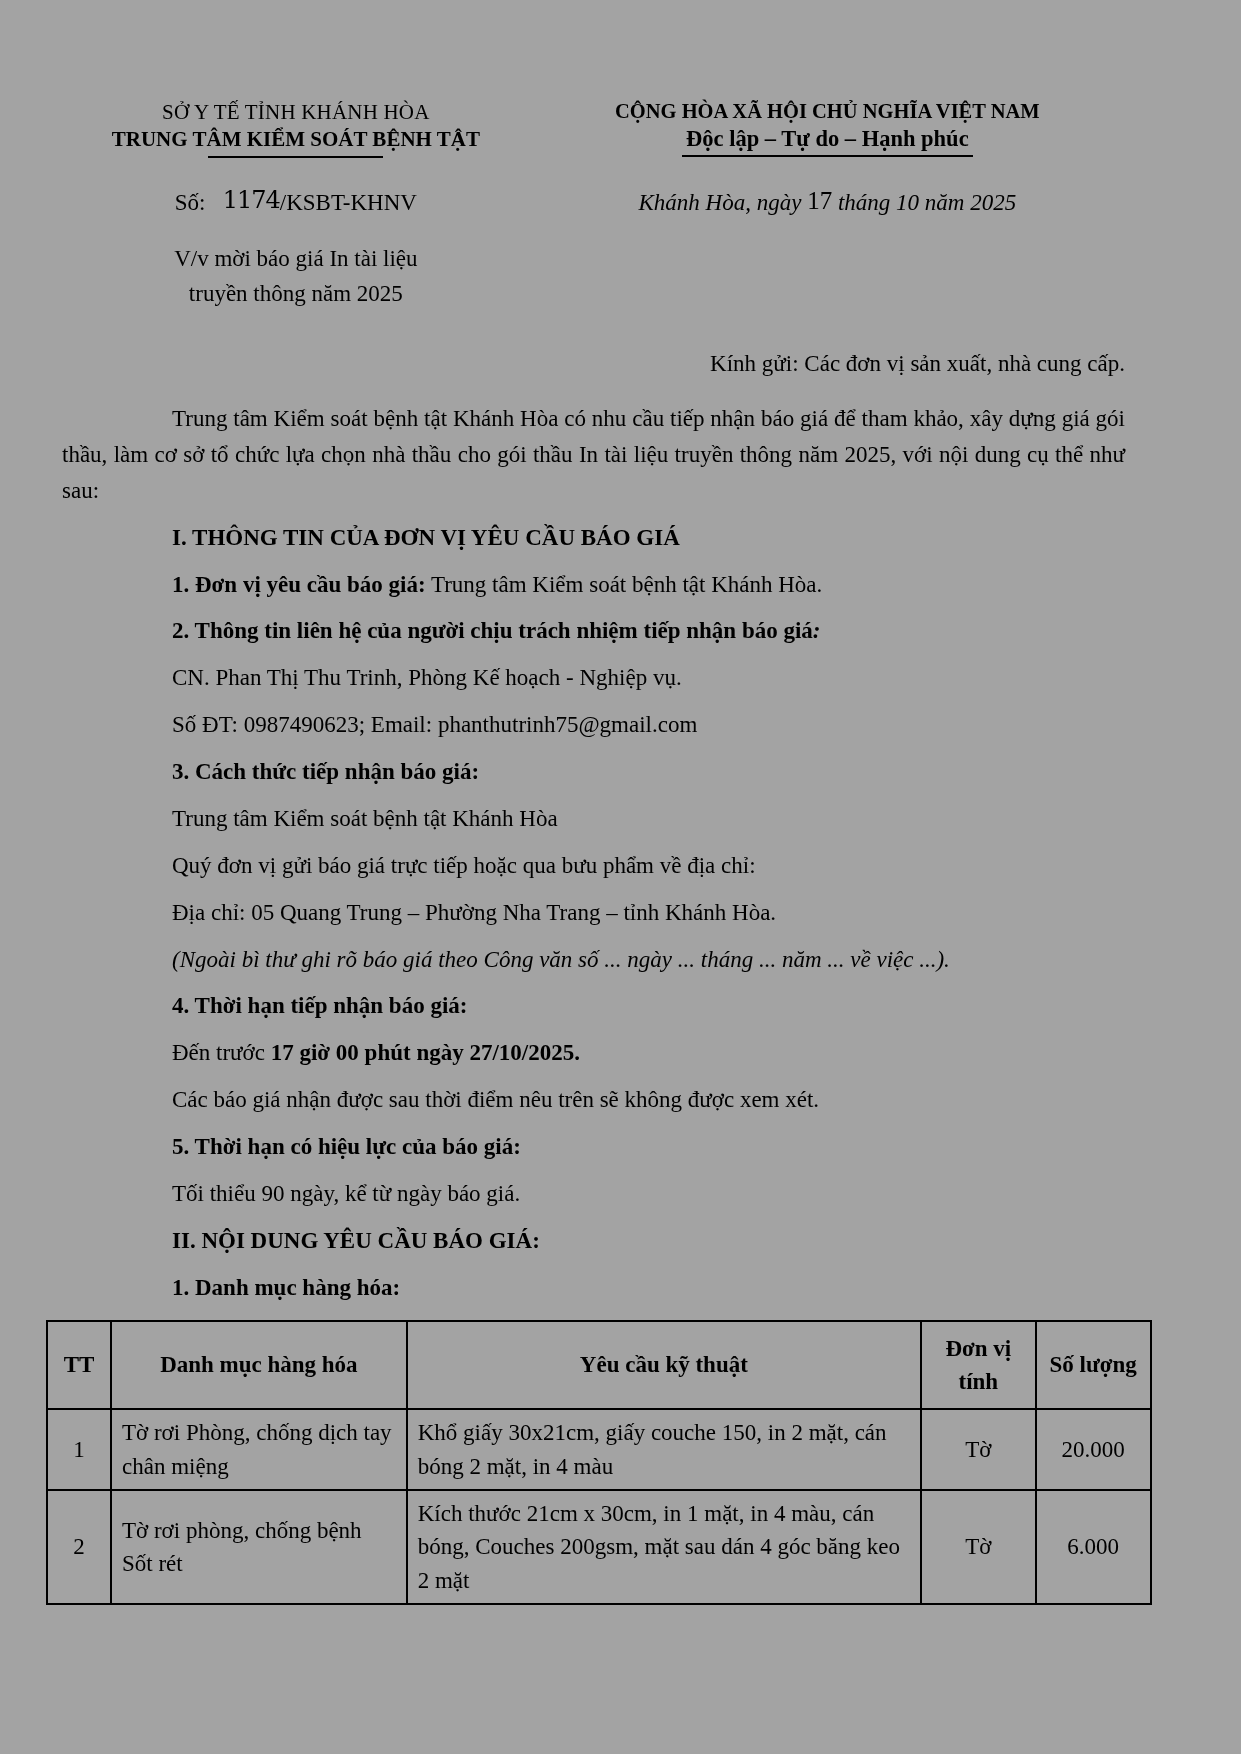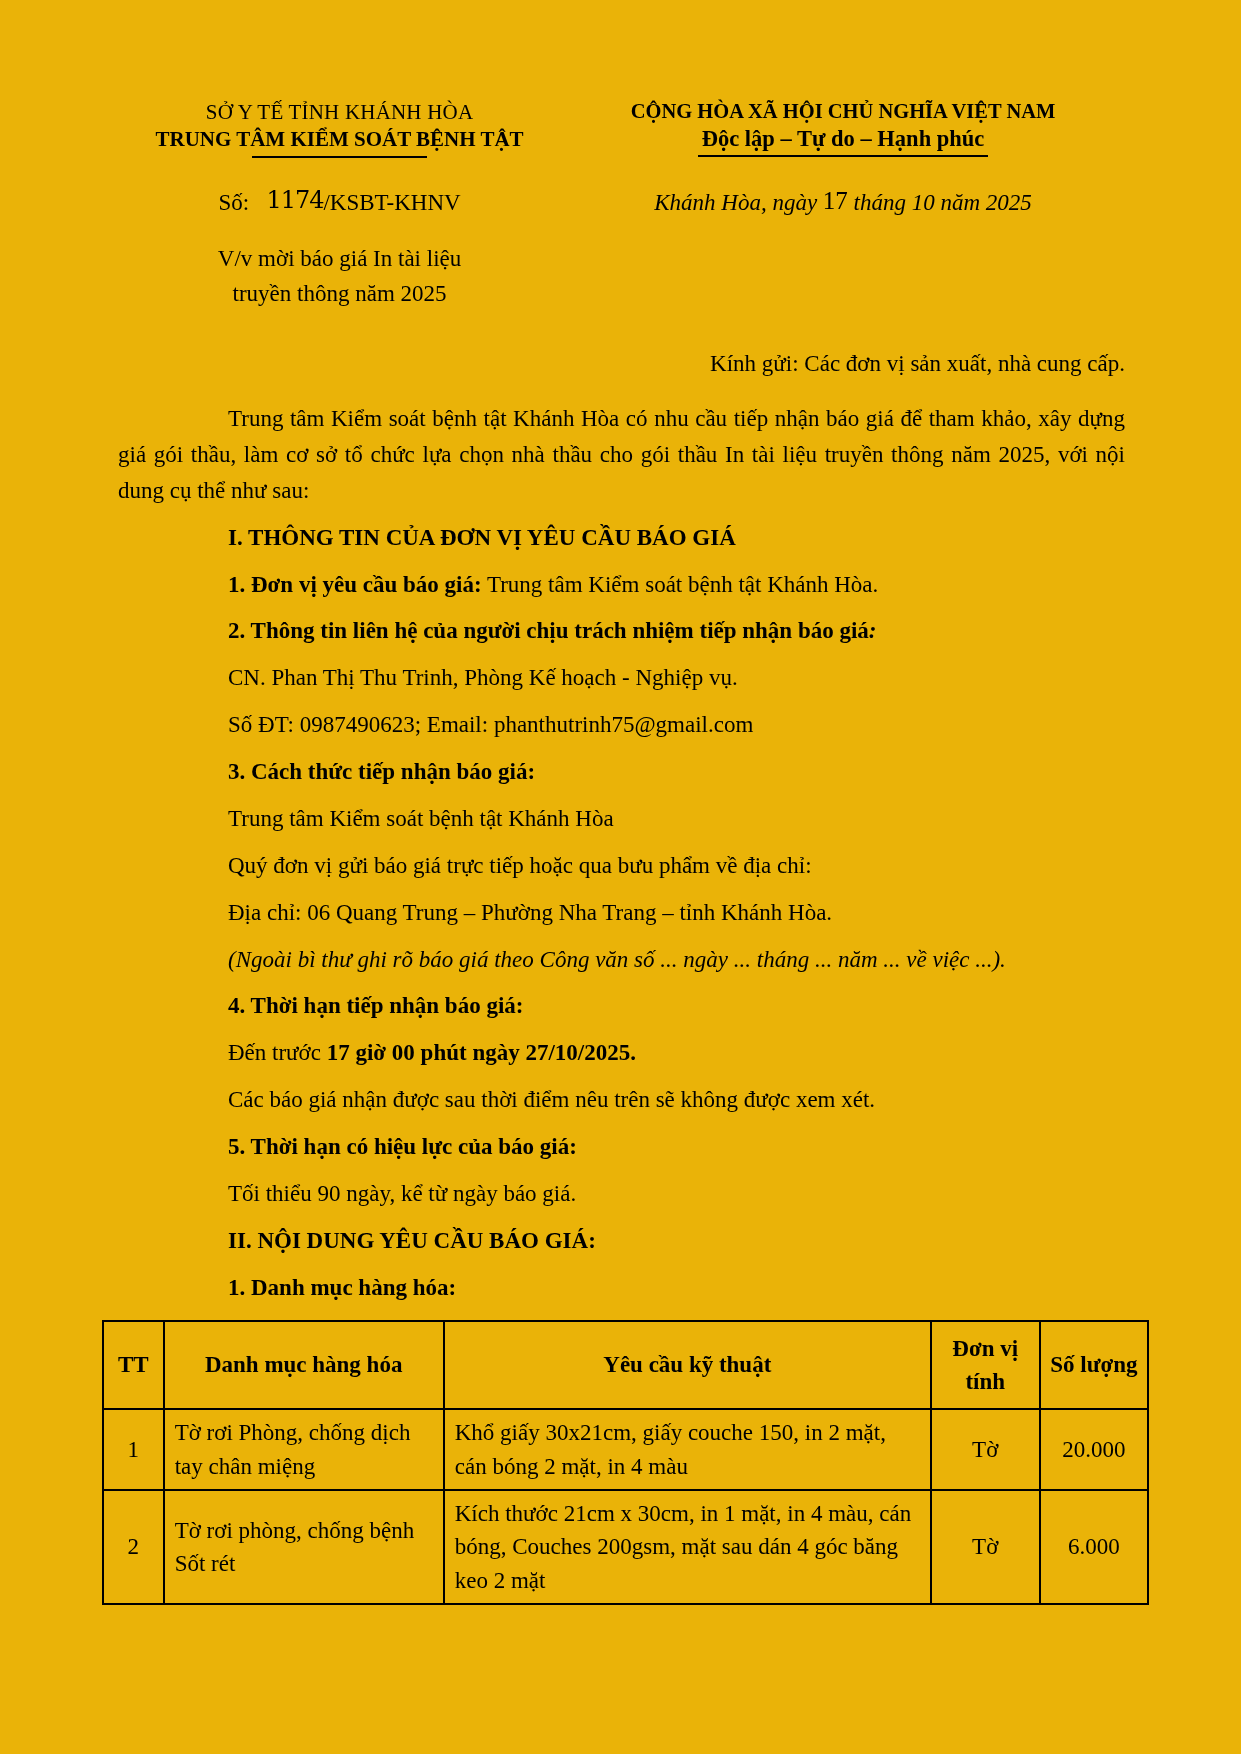--- a/index.html
+++ b/index.html
@@ -1,26 +1,26 @@
 <!DOCTYPE html>
 <html lang="vi"><head>
 <meta charset="utf-8">
 <style>
   html, body { margin: 0; padding: 0; background: #ffffff; }
   .page {
     position: relative;
     width: 1241px;
     height: 1754px;
     margin: 0 auto;
-    background: #eab308;
+    background: #a3a3a3;
     color: #000000;
     font-family: "Liberation Serif", "DejaVu Serif", serif;
     font-size: 23px;
     box-sizing: border-box;
-    padding: 100px 116px 40px 118px;
+    padding: 100px 116px 40px 62px;
     overflow: hidden;
   }
   .header-row { display: flex; width: 100%; }
   .header-left { flex: 0 0 44%; text-align: center; }
   .header-right { flex: 0 0 56%; text-align: center; }
   .org-line1 { font-size: 21px; letter-spacing: 0.2px; }
   .org-line2 { font-size: 21px; font-weight: bold; margin-top: 2px; }
   .org-underline { width: 175px; border-bottom: 2px solid #000; margin: 4px auto 0 auto; height: 0; }
   .nat-line1 { font-size: 20.5px; font-weight: bold; }
   .motto { display: inline-block; font-size: 22.5px; font-weight: bold; border-bottom: 2px solid #000; padding: 0 4px 3px 4px; margin-top: 3px; }
@@ -104,21 +104,21 @@
   <p class="para indent">CN. Phan Thị Thu Trinh, Phòng Kế hoạch - Nghiệp vụ.</p>
 
   <p class="para indent">Số ĐT: 0987490623; Email: phanthutrinh75@gmail.com</p>
 
   <p class="para indent bold">3. Cách thức tiếp nhận báo giá:</p>
 
   <p class="para indent">Trung tâm Kiểm soát bệnh tật Khánh Hòa</p>
 
   <p class="para indent">Quý đơn vị gửi báo giá trực tiếp hoặc qua bưu phẩm về địa chỉ:</p>
 
-  <p class="para indent">Địa chỉ: 06 Quang Trung – Phường Nha Trang – tỉnh Khánh Hòa.</p>
+  <p class="para indent">Địa chỉ: 05 Quang Trung – Phường Nha Trang – tỉnh Khánh Hòa.</p>
 
   <p class="para indent justify italic">(Ngoài bì thư ghi rõ báo giá theo Công văn số ... ngày ... tháng ... năm ... về việc ...).</p>
 
   <p class="para indent bold">4. Thời hạn tiếp nhận báo giá:</p>
 
   <p class="para indent"><span>Đến trước </span><span class="bold">17 giờ 00 phút ngày 27/10/2025.</span></p>
 
   <p class="para indent">Các báo giá nhận được sau thời điểm nêu trên sẽ không được xem xét.</p>
 
   <p class="para indent bold">5. Thời hạn có hiệu lực của báo giá:</p>

